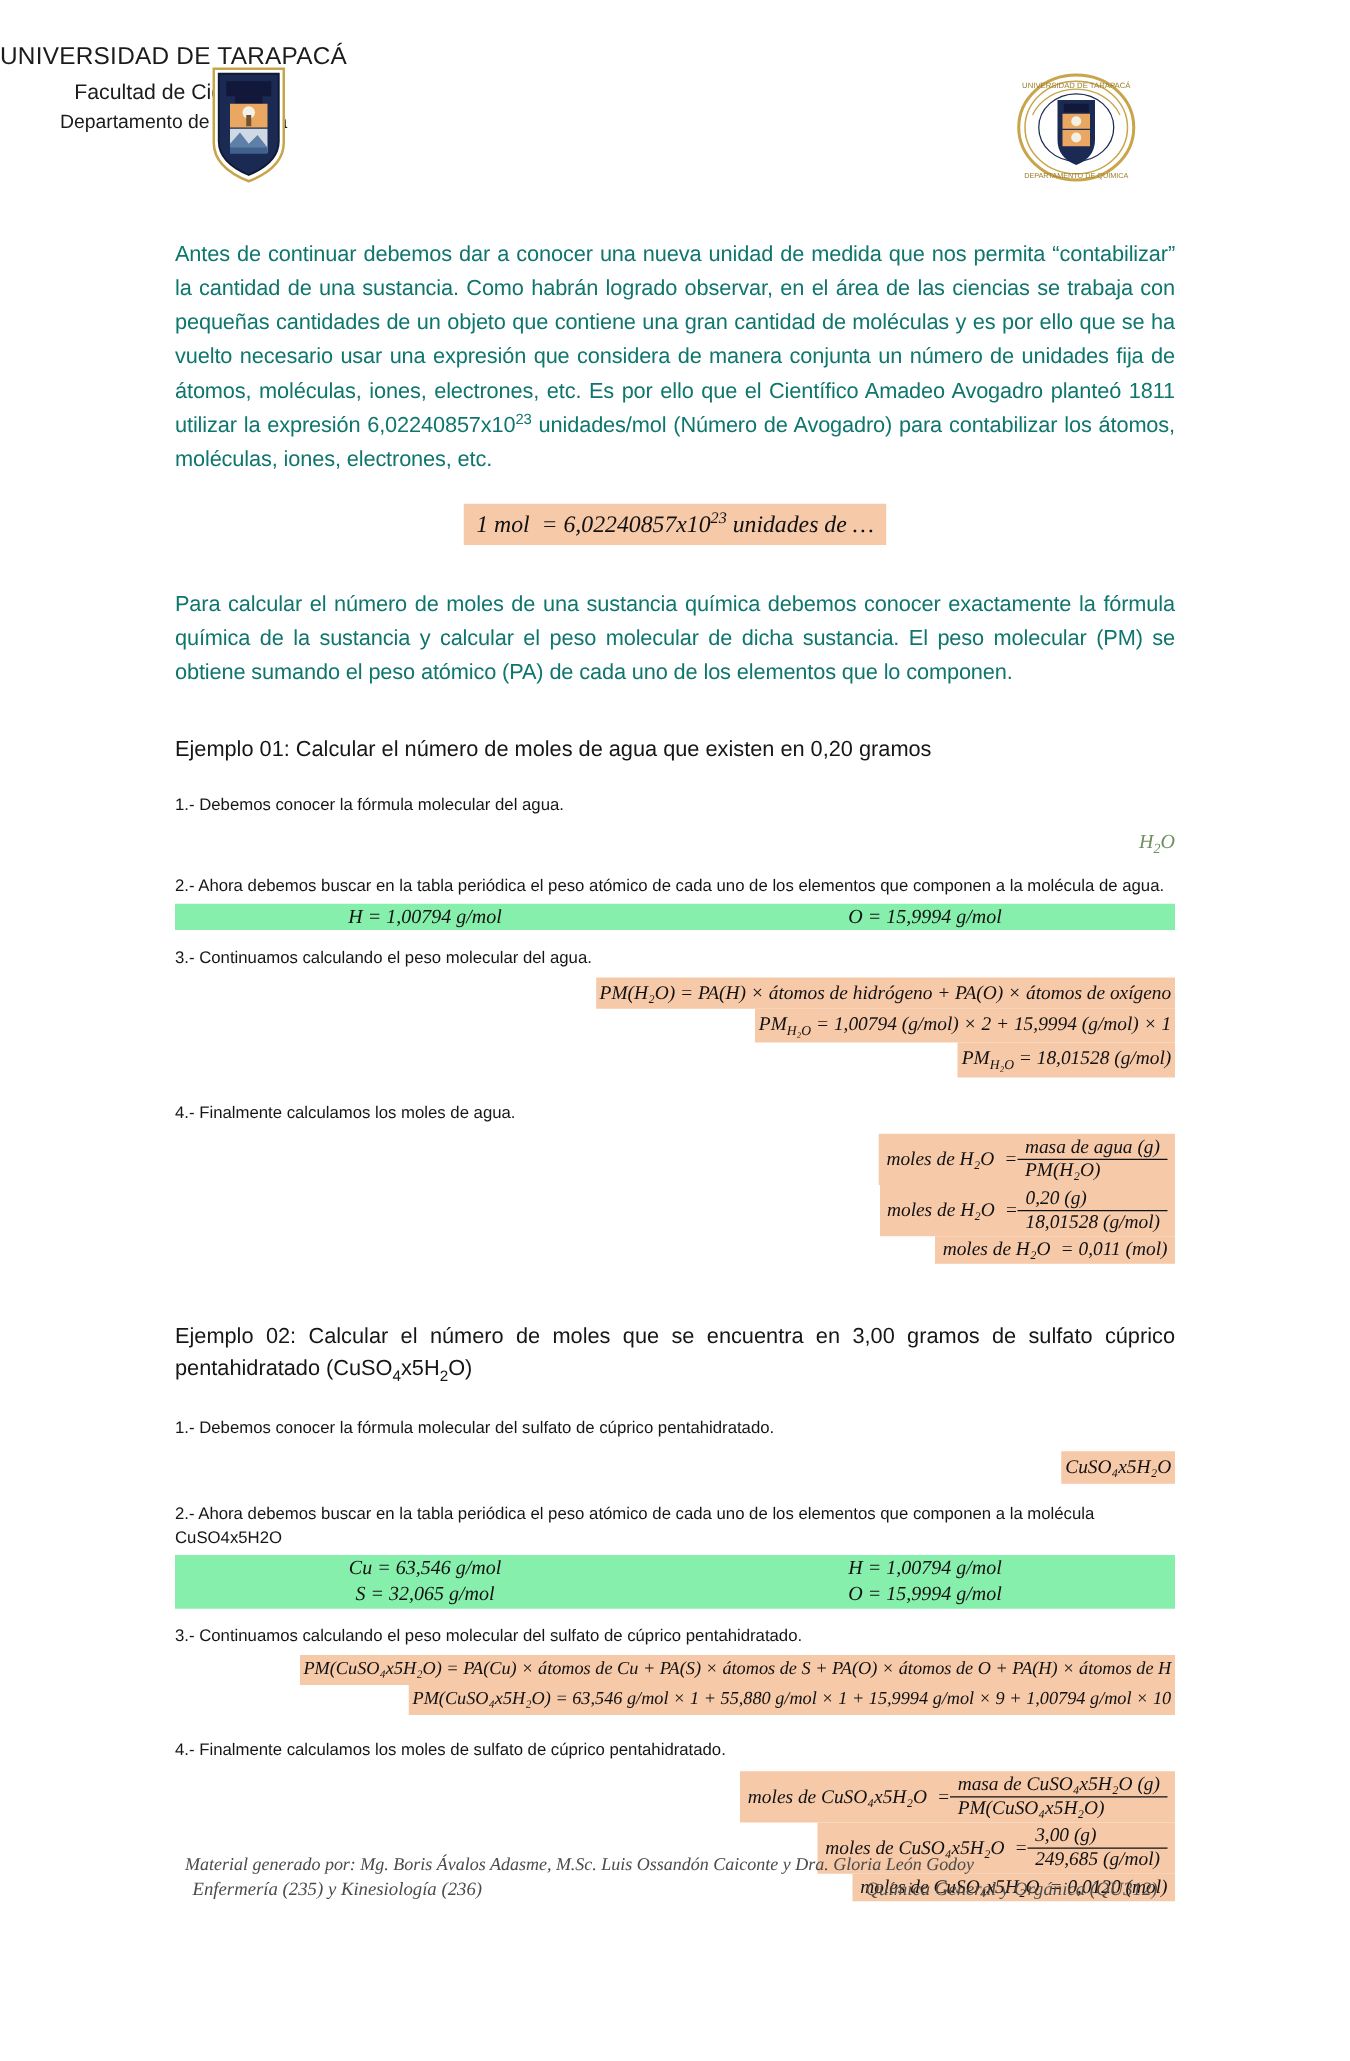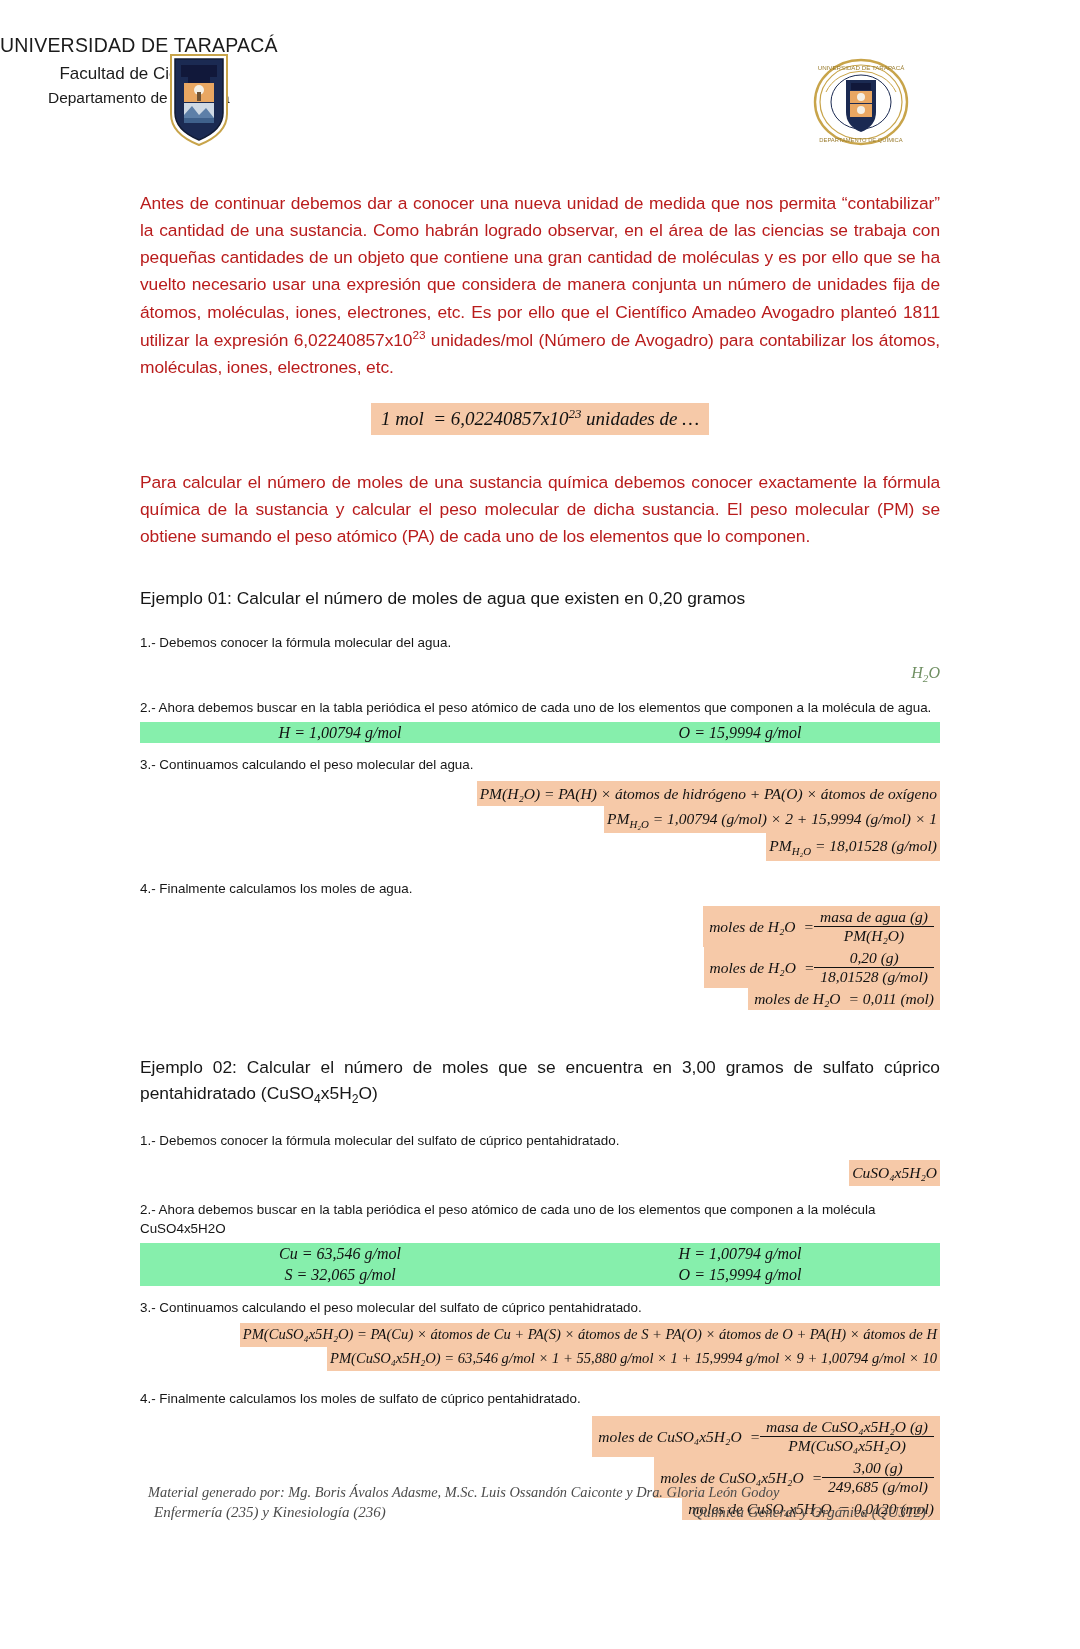--- a/index.html
+++ b/index.html
@@ -73,21 +73,21 @@
   
   .content {
     padding: 0 140px 0 140px;
     box-sizing: border-box;
   }
   p.para {
     text-align: justify;
     font-size: 17.4px;
     line-height: 1.56;
     margin: 0 0 0 0;
-    color: #b91c1c;
+    color: #0f766e;
     letter-spacing: -0.1px;
   }
   .sup { font-size: 0.68em; vertical-align: super; }
   .sub { font-size: 0.70em; vertical-align: sub; }
   .spacer-md { height: 22px; }
   .spacer-lg { height: 34px; }
 
   
   .hl {
     background: #f6c9a8;
@@ -152,21 +152,20 @@
     font-family: "Liberation Serif", serif;
     font-style: italic;
     font-size: 16px;
     color: #6f8f62;
   }
 
   
   .frac {
     display: inline-block;
     vertical-align: middle;
-    text-align: center;
   }
   .frac .num { display: block; padding: 0 6px; }
   .frac .den { display: block; border-top: 1.3px solid #111; padding: 0 6px; }
 
   .eqline {
     display: flex;
     justify-content: flex-end;
     align-items: center;
     font-family: "Liberation Serif", serif;
     font-style: italic;

